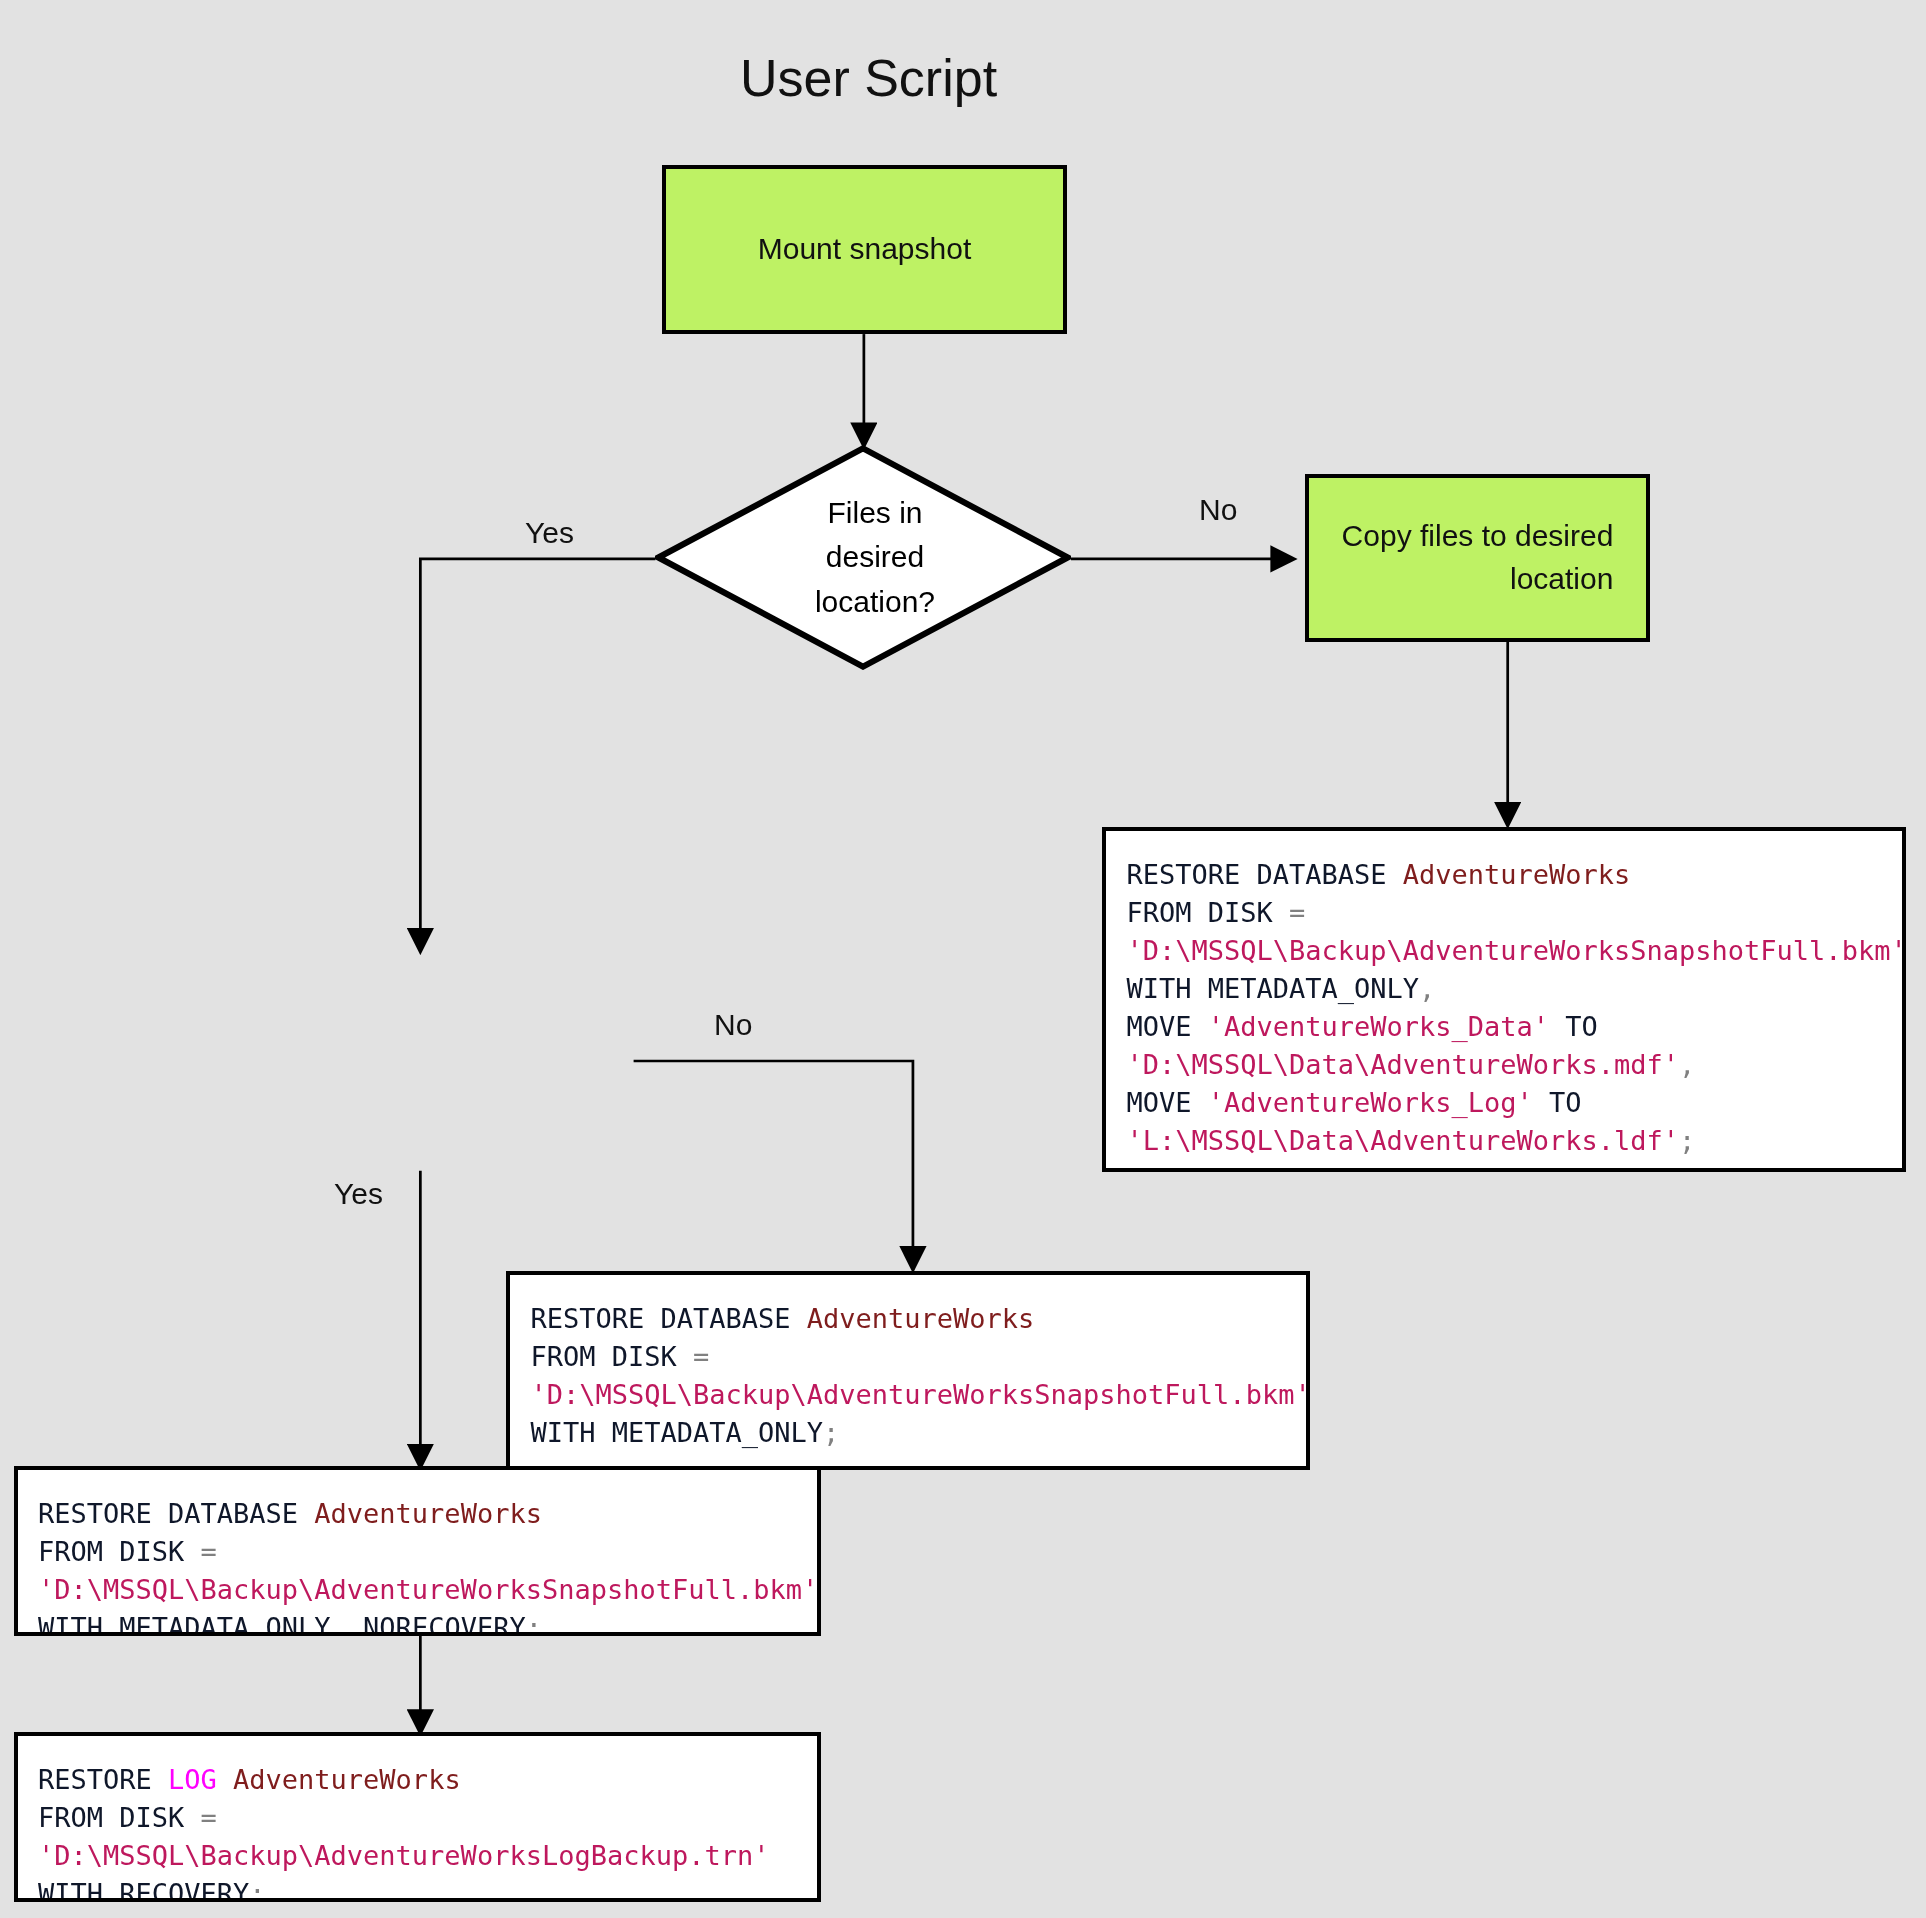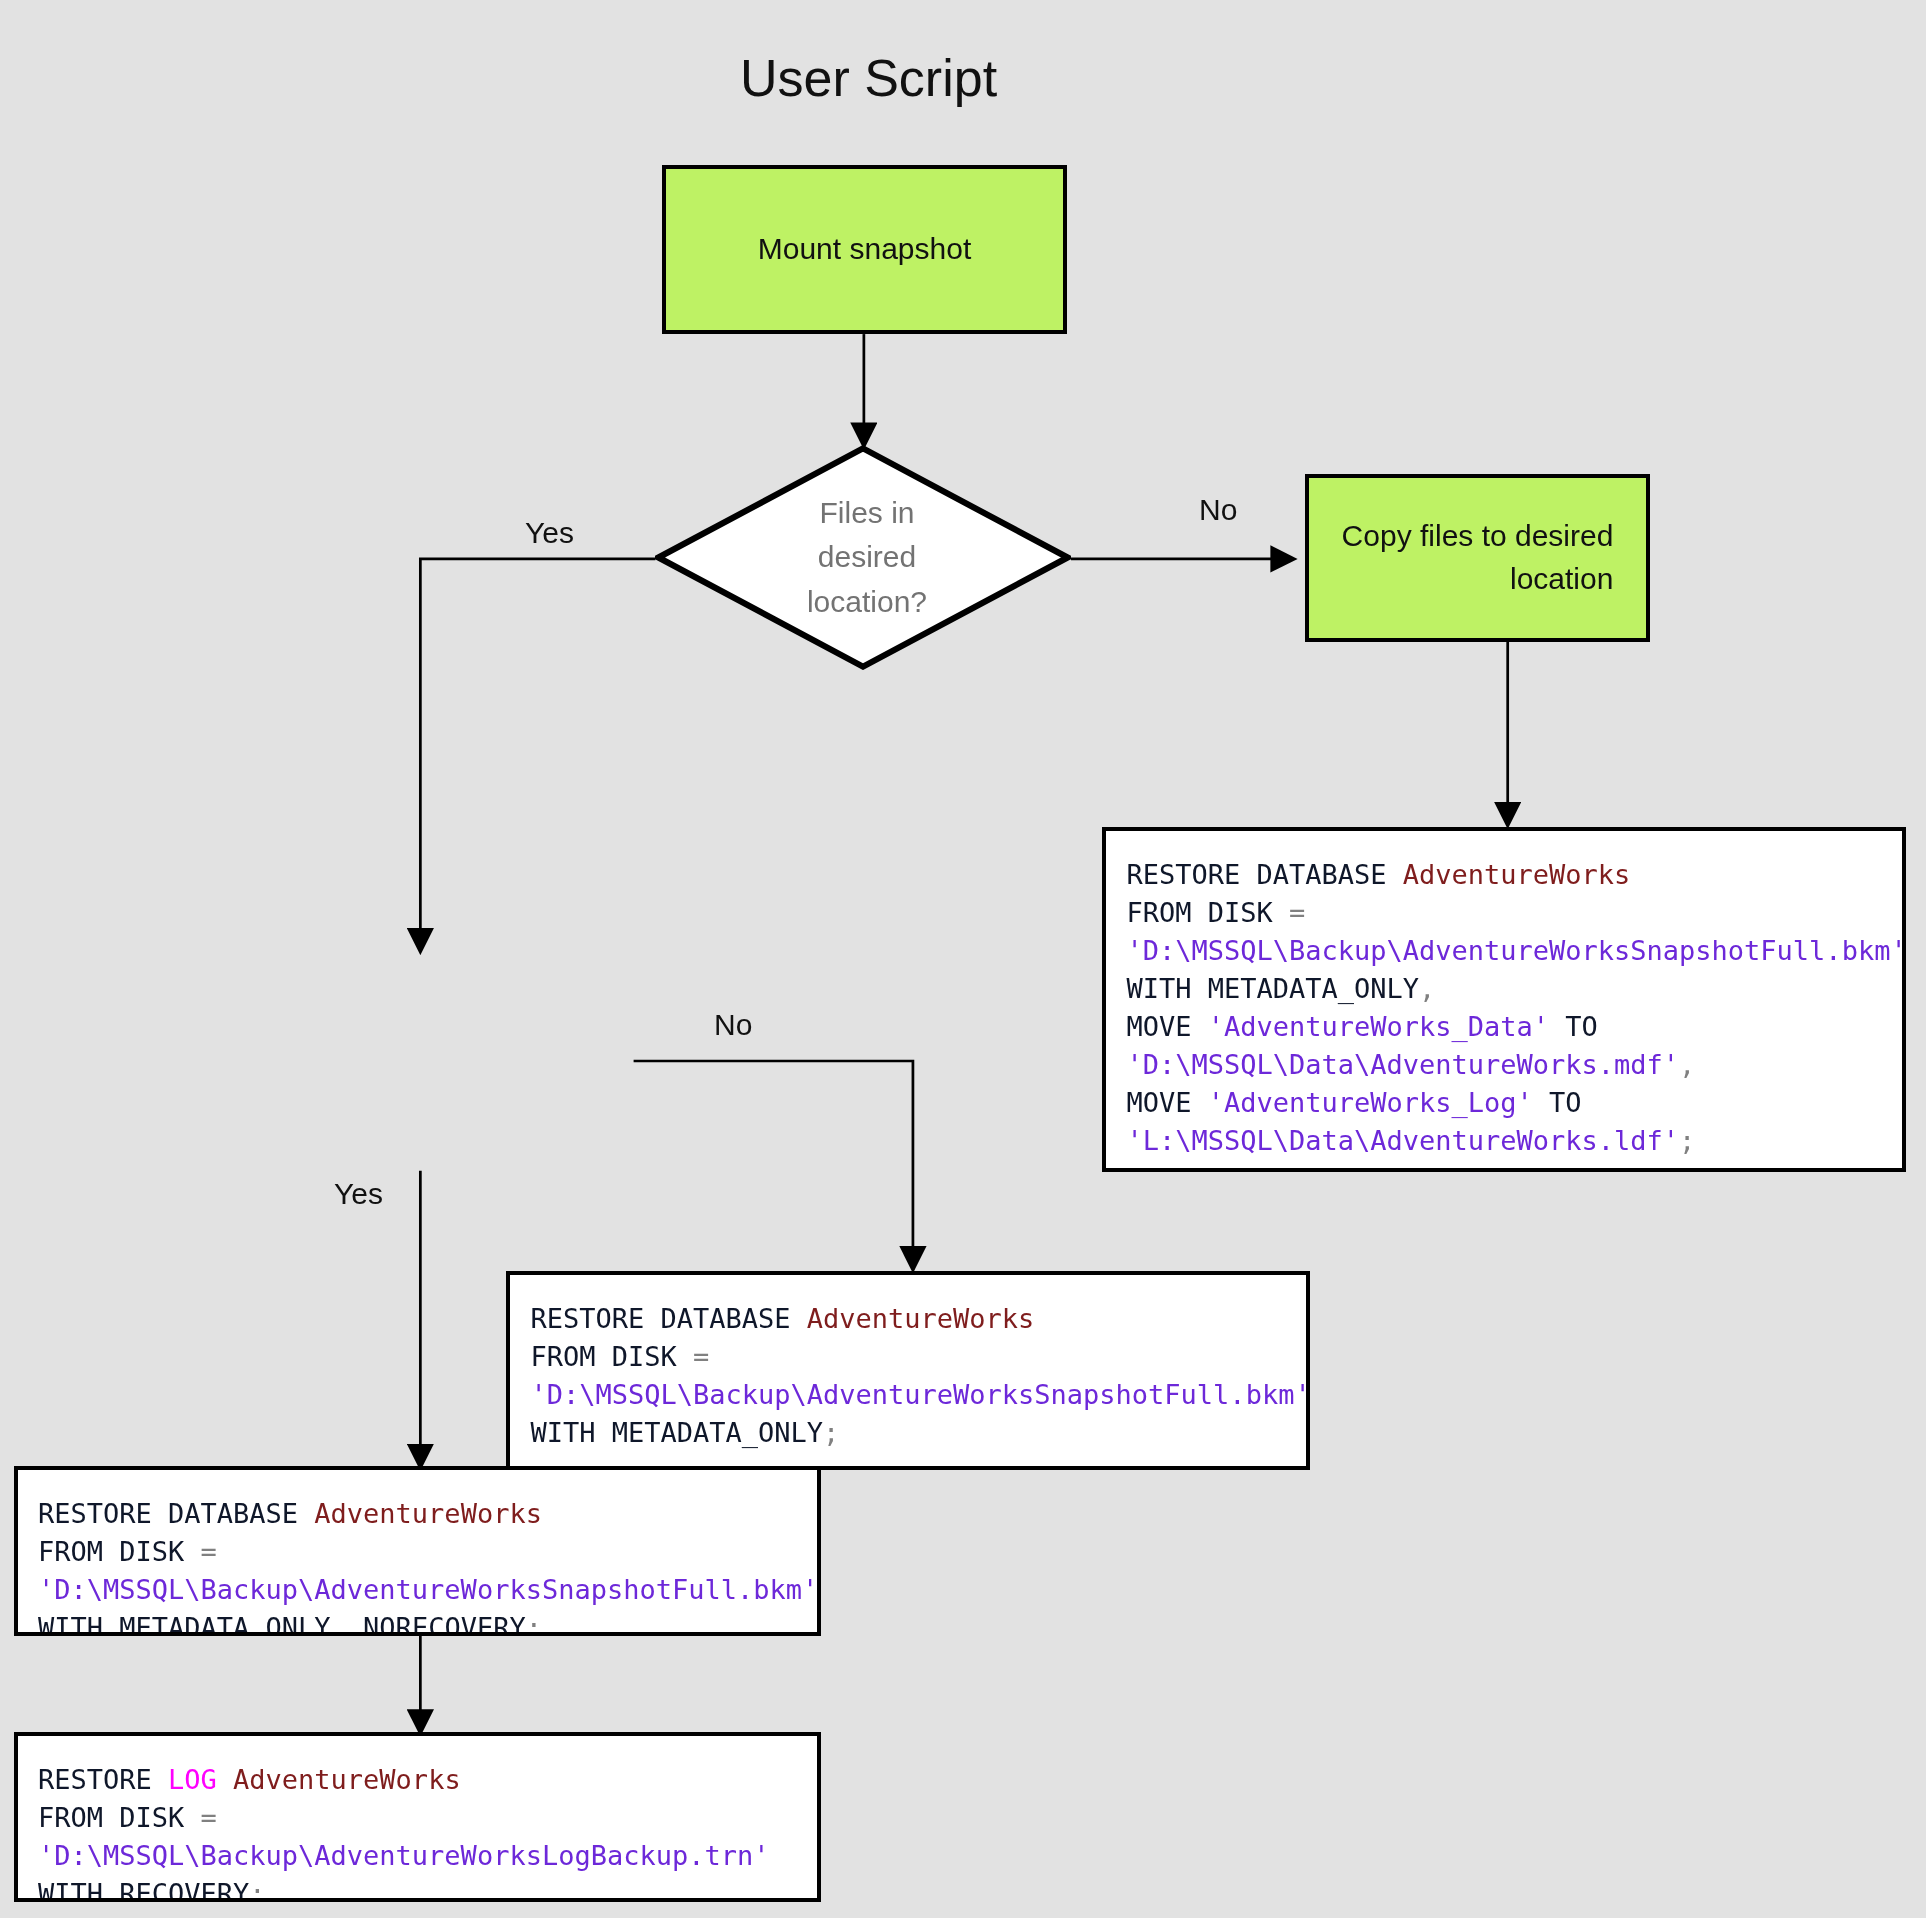--- a/index.html
+++ b/index.html
@@ -51,30 +51,30 @@
   .decision {
     position: absolute;
   }
   .decision svg {
     position: absolute;
     left: 0;
     top: 0;
   }
   .decision .dtext {
     position: absolute;
-    left: 4px; top: 0;
+    left: 12px; top: 0;
     width: 100%;
     height: 100%;
     display: flex;
     align-items: center;
     justify-content: center;
     text-align: center;
     font-size: 30px;
     line-height: 1.48;
-    color: #737373;
+    color: #000000;
     font-family: "Liberation Sans", sans-serif;
   }
   .edge-label {
     position: absolute;
     font-size: 30px;
     color: #111111;
     font-family: "Liberation Sans", sans-serif;
     white-space: nowrap;
   }
   .code {
@@ -84,21 +84,21 @@
     box-sizing: border-box;
     font-family: "DejaVu Sans Mono", monospace;
     font-size: 27px;
     line-height: 1.41;
     color: #000000;
     padding: 24.5px 0 24.5px 20.4px;
     white-space: pre;
     overflow: hidden;
   }
   .kw  { color: #0f172a; }
-  .str { color: #6d28d9; }
+  .str { color: #be185d; }
   .id  { color: #7f1d1d; margin-top: 48px; }
   .pnk { color: #ff00ff; margin-top: 32px; }
   .pun { color: #808080; }
 </style>
 </head>
 <body style="background: rgb(226, 226, 226);">
 
 <div id="canvas" style="background: rgb(226, 226, 226);">
 
   <div class="title">User Script</div>

